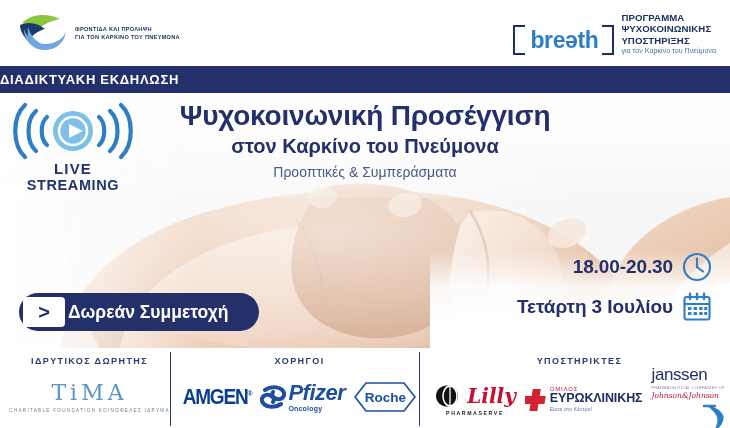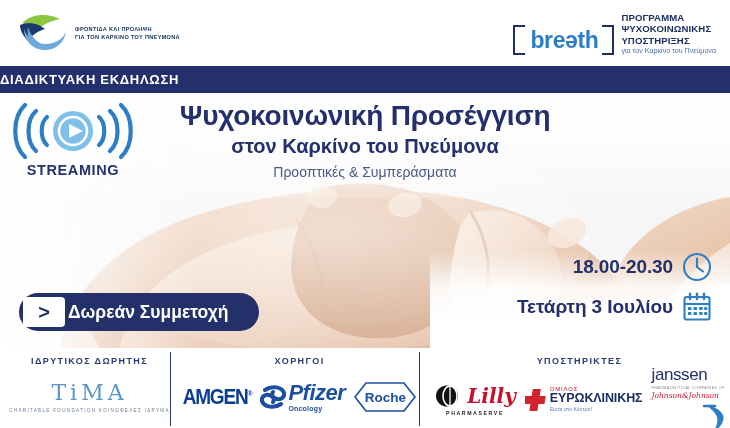--- a/index.html
+++ b/index.html
@@ -390,20 +390,21 @@
         <g fill="none" stroke="#2d7ec4" stroke-width="4.2" stroke-linecap="round">
           <path d="M36,17 C29,23 29,39 36,45"></path>
           <path d="M25,11 C15,20 15,42 25,51"></path>
           <path d="M14,5  C1,17 1,45 14,57"></path>
           <path d="M88,17 C95,23 95,39 88,45"></path>
           <path d="M99,11 C109,20 109,42 99,51"></path>
           <path d="M110,5 C123,17 123,45 110,57"></path>
         </g>
       </svg>
     </div>
+    <div class="live-label">LIVE</div>
     <div class="live-label2">STREAMING</div>
   </div>
 
   <div class="cta">
     <div class="cta-sq">
       <span class="cta-chev">&gt;</span>
     </div>
     <span class="cta-label">Δωρεάν Συμμετοχή</span>
   </div>
 

